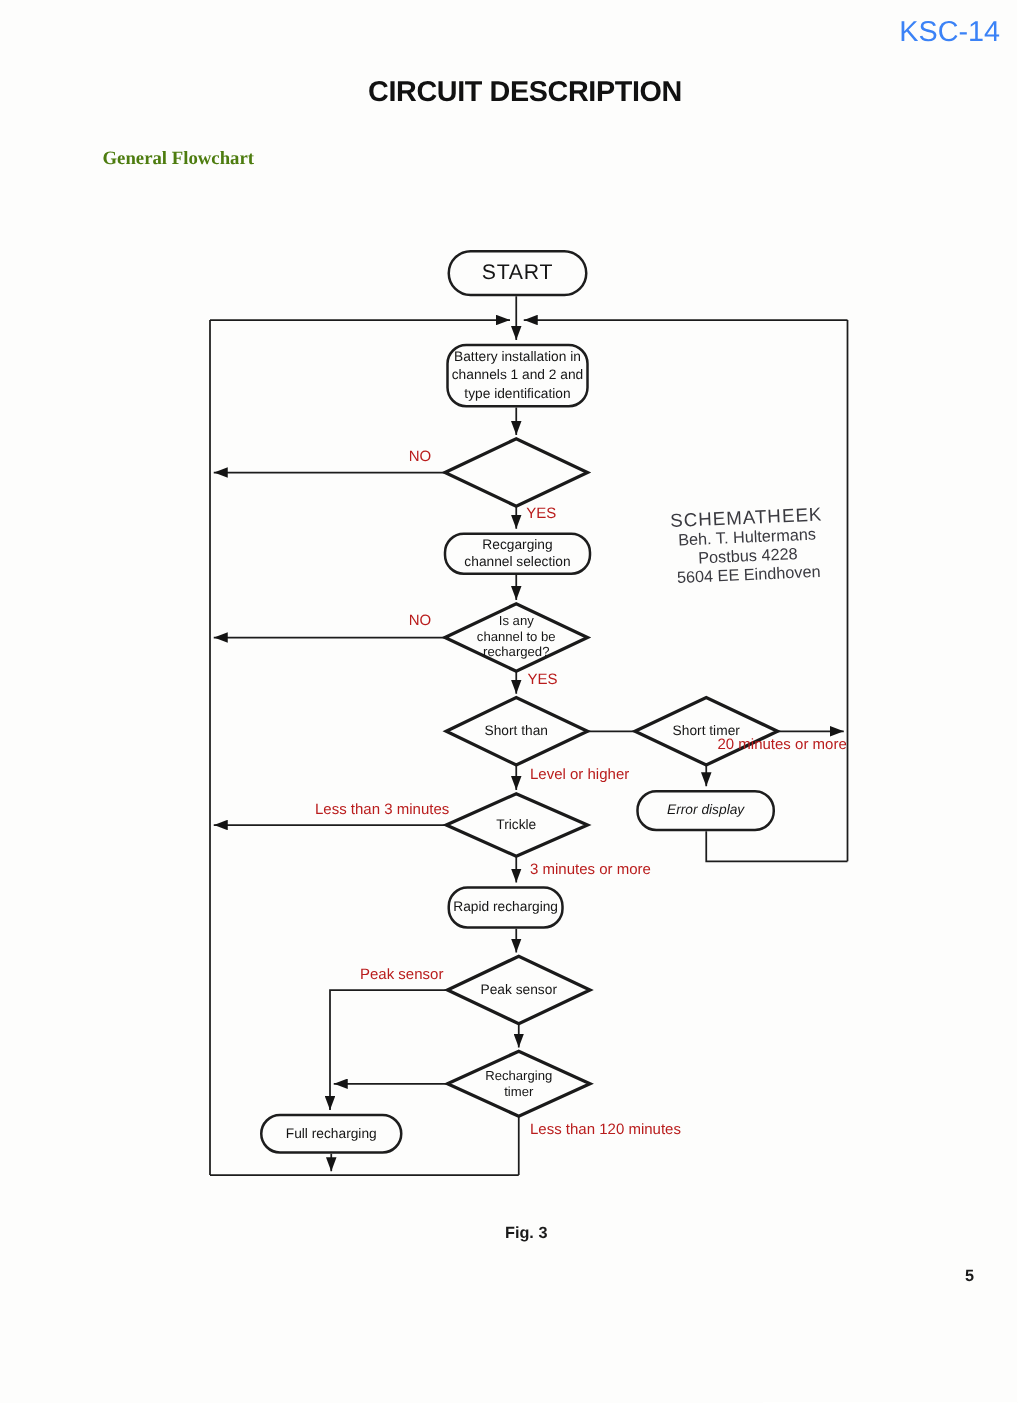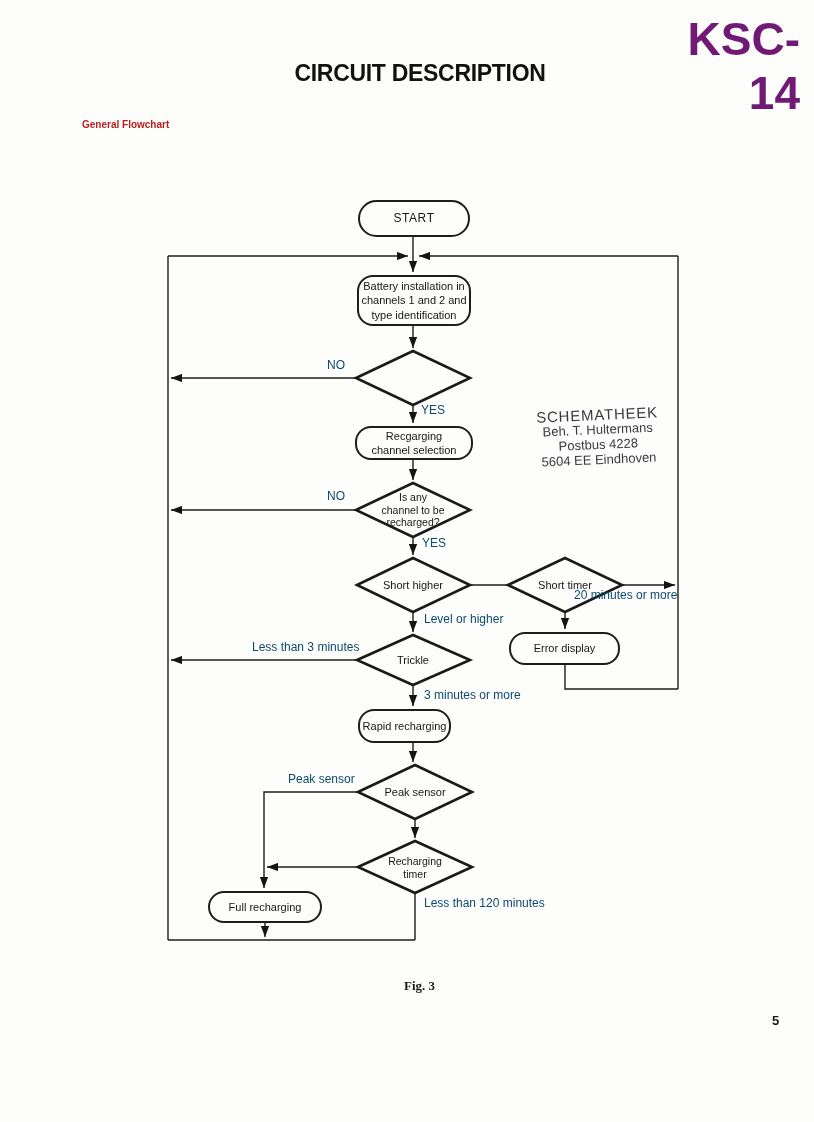--- a/index.html
+++ b/index.html
@@ -1,34 +1,34 @@
 <!DOCTYPE html>
 <html><head>
 <meta charset="utf-8">
 <style>
   html,body{margin:0;padding:0;background:#ffffff;}
   #page{
     position:relative;width:814px;height:1122px;background:#fdfdfc;
     font-family:"Liberation Sans","DejaVu Sans",sans-serif;color:#1a1a1a;overflow:hidden;
   }
   .abs{position:absolute;}
-  #model{left:656px;top:12px;width:144px;font-size:46px;font-weight:700;letter-spacing:0px;color:#701a75;text-align:right;}
+  #model{left:656px;top:12px;width:144px;font-size:23px;font-weight:400;letter-spacing:0px;color:#3b82f6;text-align:right;}
   #doc-title{left:0;top:60px;width:840px;text-align:center;font-size:23px;font-weight:700;letter-spacing:-0.3px;color:#111;}
-  #section-heading{left:82px;top:119px;font-size:10px;font-weight:700;color:#b91c1c;}
-  #fig-caption{left:404px;top:978px;font-size:13px;font-weight:700;font-family:Liberation Serif, serif;}
+  #section-heading{left:82px;top:119px;font-size:15px;font-weight:700;color:#4d7c0f;font-family:Liberation Serif, serif;}
+  #fig-caption{left:404px;top:978px;font-size:13px;font-weight:700;}
   #page-number{left:772px;top:1013px;font-size:13px;font-weight:700;}
   svg{position:absolute;left:0;top:0;}
   .node{
     position:absolute;display:flex;align-items:center;justify-content:center;
     text-align:center;font-size:11px;line-height:1.3;white-space:pre-line;color:#161616;border-radius:16px;
   }
   .box{border:2px solid #1d1d1d;background:#fdfdfc;box-sizing:border-box;}
-  .terminal{border-radius:19px;font-size:12px;letter-spacing:0.6px;}
+  .terminal{border-radius:19px;font-size:17px;letter-spacing:0.6px;}
   .dlabel{font-size:10.5px;line-height:1.22;}
-  .edge-label{position:absolute;font-size:12px;color:#0c4a6e;white-space:nowrap;}
+  .edge-label{position:absolute;font-size:12px;color:#b91c1c;white-space:nowrap;}
   #stamp{
     left:519px;top:407px;width:158px;text-align:center;transform:rotate(-2.5deg);
     color:#3a3a40;line-height:15px;
   }
   #stamp .s1{font-size:15px;letter-spacing:0.8px;}
   #stamp .s2{font-size:13px;}
 </style>
 </head>
 <body>
 
@@ -94,28 +94,28 @@
       <polygon points="358,867 415,841 472,867 415,893"></polygon>
     </g>
   </svg>
 
   <div class="node box terminal" style="left:358px;top:200px;width:112px;height:37px;">START</div>
   <div class="node box" style="left:357px;top:275px;width:114px;height:51px;">Battery installation in
 channels 1 and 2 and
 type identification</div>
   <div class="node box" style="left:355px;top:426px;width:118px;height:34px;">Recgarging
 channel selection</div>
-  <div class="node box" style="left:509px;top:632px;width:111px;height:33px;">Error display</div>
+  <div class="node box" style="left:509px;top:632px;width:111px;height:33px;font-style:italic;">Error display</div>
   <div class="node box" style="left:358px;top:709px;width:93px;height:34px;">Rapid recharging</div>
   <div class="node box" style="left:208px;top:891px;width:114px;height:32px;">Full recharging</div>
 
   <div class="node dlabel" style="left:357px;top:487px;width:112px;height:46px;text-align:center;">Is any
 channel to be
 recharged?</div>
-  <div class="node" style="left:357px;top:568px;width:112px;height:34px;">Short higher</div>
+  <div class="node" style="left:357px;top:568px;width:112px;height:34px;">Short than</div>
   <div class="node" style="left:509px;top:568px;width:112px;height:34px;">Short timer</div>
   <div class="node" style="left:357px;top:643px;width:112px;height:34px;">Trickle</div>
   <div class="node" style="left:359px;top:775px;width:112px;height:34px;">Peak sensor</div>
   <div class="node dlabel" style="left:359px;top:850px;width:112px;height:36px;">Recharging
 timer</div>
 
   <div class="edge-label" style="left:327px;top:358px;">NO</div>
   <div class="edge-label" style="left:421px;top:403px;">YES</div>
   <div class="edge-label" style="left:327px;top:489px;">NO</div>
   <div class="edge-label" style="left:422px;top:536px;">YES</div>

